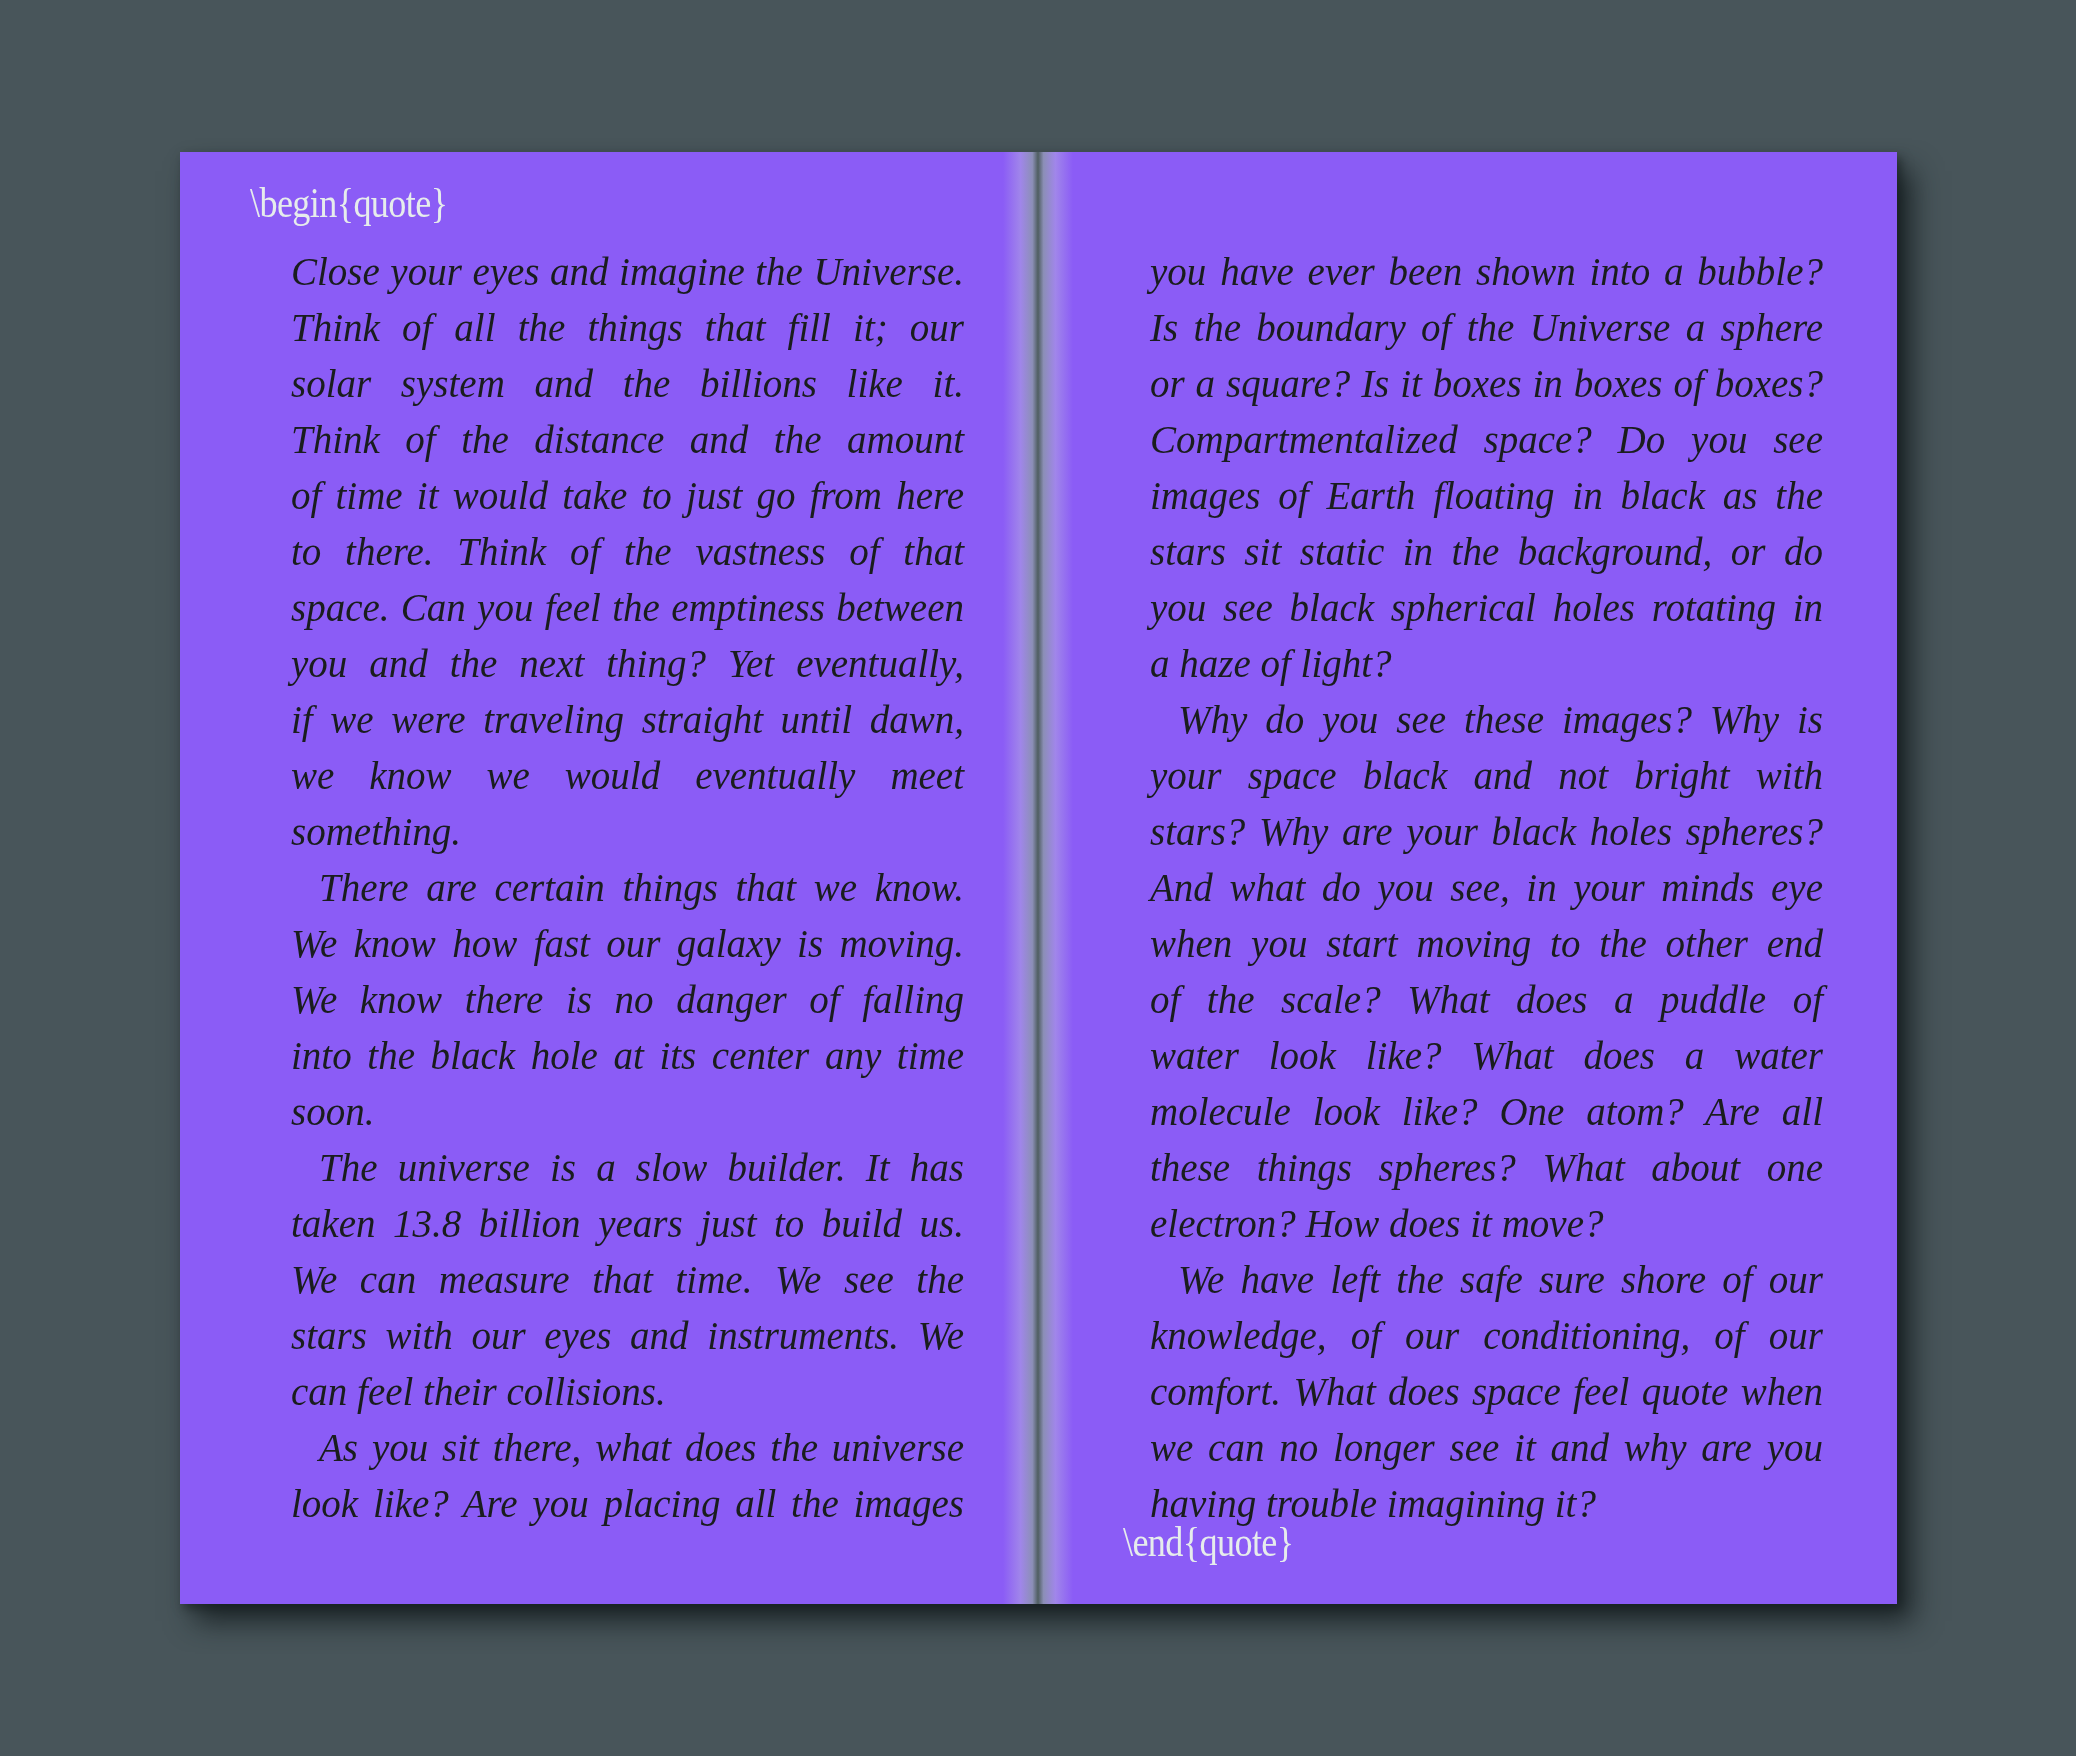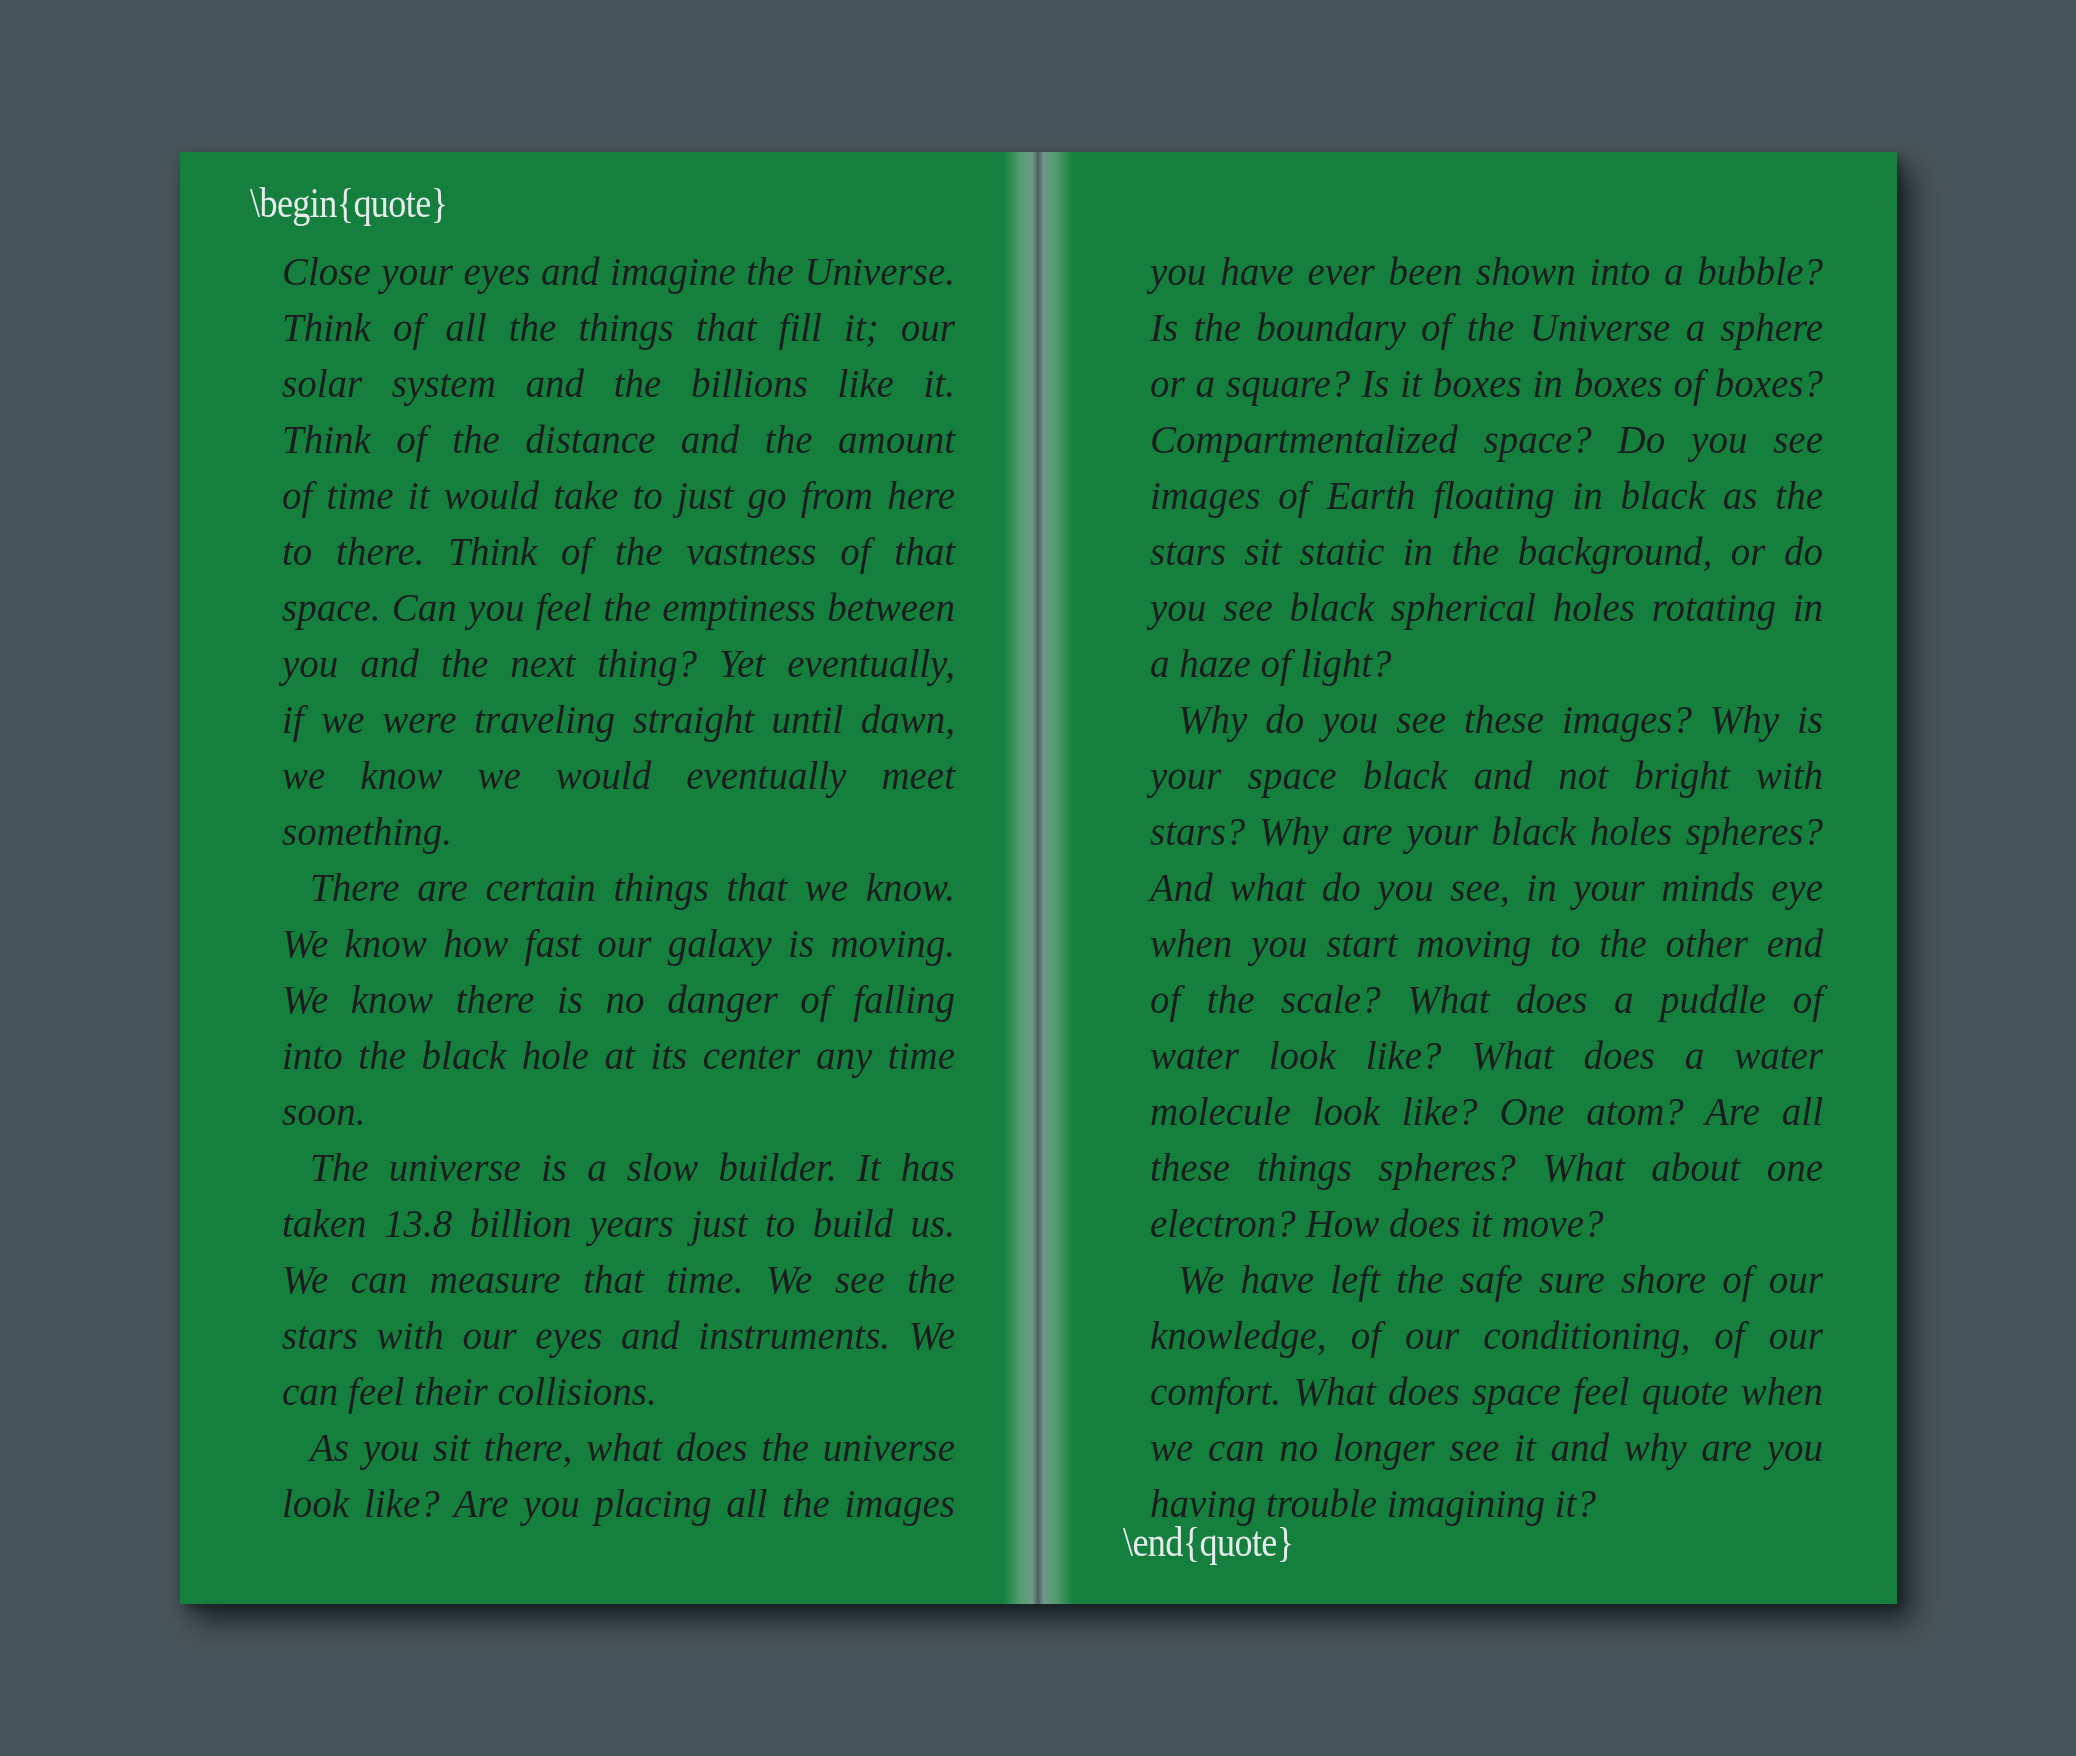--- a/index.html
+++ b/index.html
@@ -13,21 +13,21 @@
     position: relative;
     overflow: hidden;
     font-family: "Liberation Serif", "DejaVu Serif", serif;
   }
   .spread {
     position: absolute;
     left: 180px;
     top: 152px;
     width: 1717px;
     height: 1452px;
-    background: #15803d;
+    background: #8b5cf6;
     box-shadow: 15px 17.6px 27px rgba(20, 28, 30, 0.85), 4px 5.4px 9.5px rgba(20,28,30,0.6);
   }
   .gutter {
     position: absolute;
     left: 823px; 
     top: 0;
     width: 70px;
     height: 100%;
     background: linear-gradient(to right,
       rgba(255,255,255,0) 0%,
@@ -60,21 +60,21 @@
   }
   .column {
     position: absolute;
     top: 92px; 
     width: 673px;
     font-style: italic;
     font-size: 39px;
     color: #1a1d1e;
   }
   .column-left {
-    left: 102px;  
+    left: 111px;  
   }
   .column-right {
     left: 970px; 
   }
   .line {
     height: 56px;
     line-height: 56px;
     white-space: nowrap;
     text-align: justify;
     text-align-last: justify;

